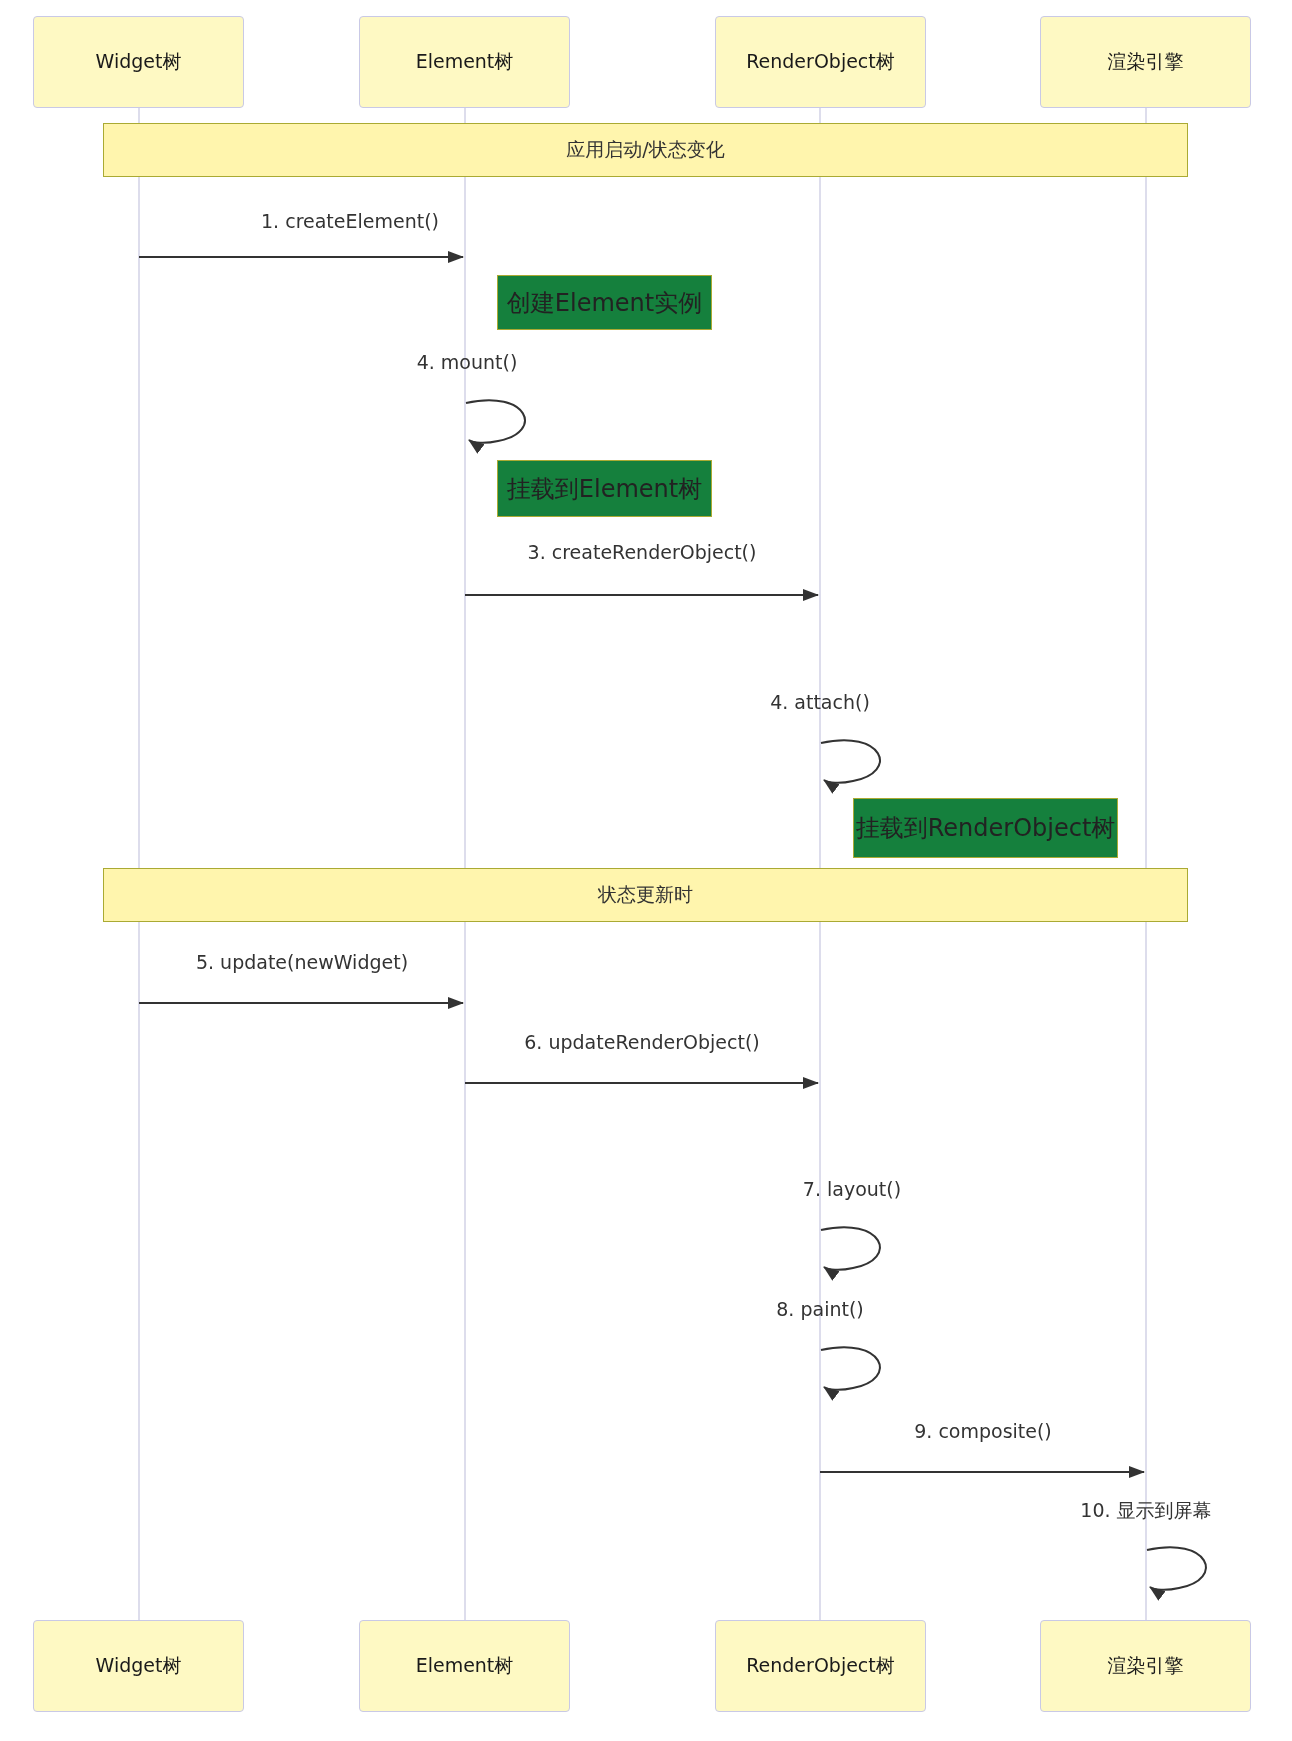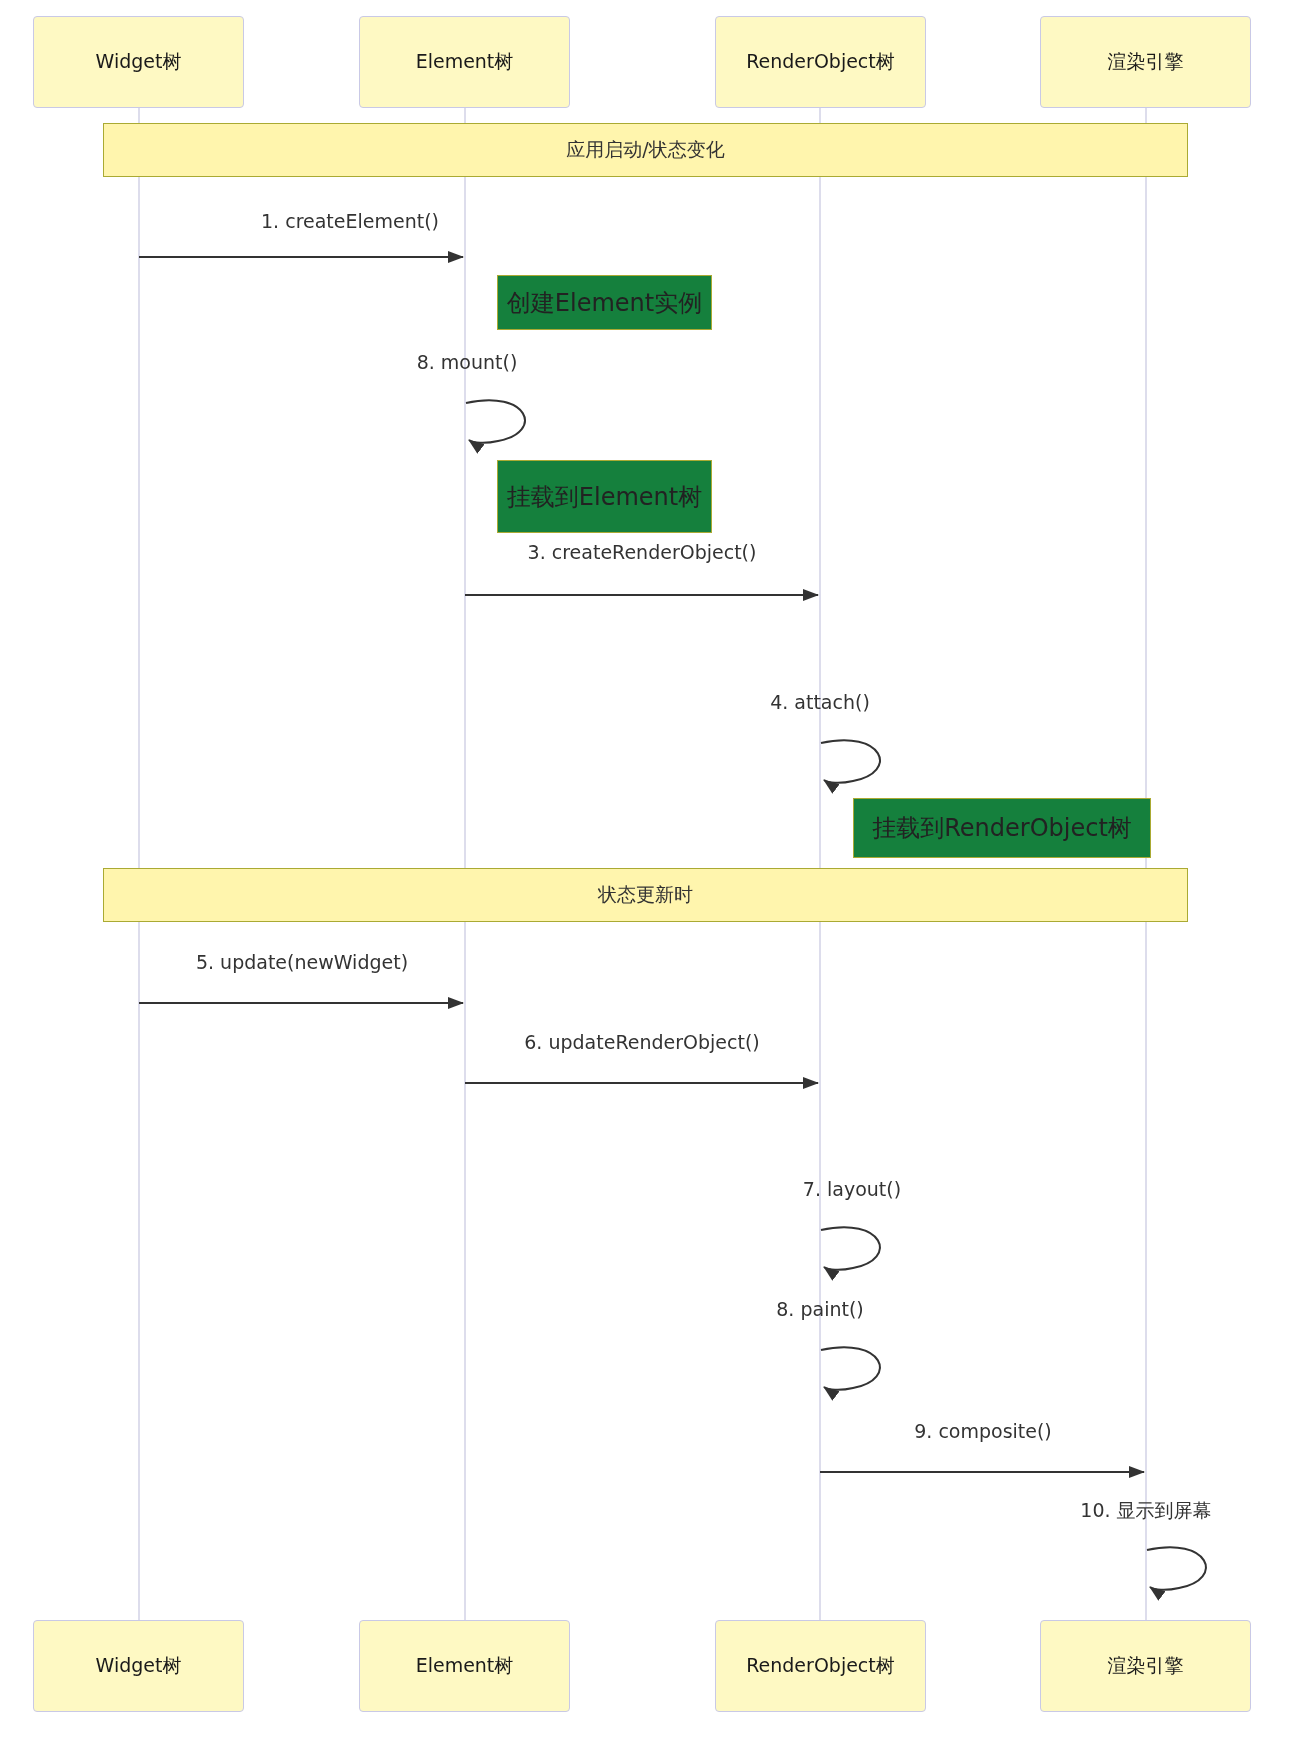--- a/index.html
+++ b/index.html
@@ -92,25 +92,25 @@
 
   <div class="participant" style="left:33px;top:1620px;">Widget树</div>
   <div class="participant" style="left:359px;top:1620px;">Element树</div>
   <div class="participant" style="left:715px;top:1620px;">RenderObject树</div>
   <div class="participant" style="left:1040px;top:1620px;">渲染引擎</div>
 
   <div class="band" style="top:123px;height:54px;">应用启动/状态变化</div>
   <div class="band" style="top:868px;height:54px;">状态更新时</div>
 
   <div class="note" style="left:497px;top:275px;width:215px;height:55px;">创建Element实例</div>
-  <div class="note" style="left:497px;top:460px;width:215px;height:73px;">挂载到Element树</div>
-  <div class="note" style="left:853px;top:798px;width:298px;height:60px;">挂载到RenderObject树</div>
+  <div class="note" style="left:497px;top:460px;width:215px;height:57px;">挂载到Element树</div>
+  <div class="note" style="left:853px;top:798px;width:265px;height:60px;">挂载到RenderObject树</div>
 
   <div class="msg-label" style="left:302px;top:210px;margin-left:48px;">1. createElement()</div>
-  <div class="msg-label" style="left:467px;top:351px;">8. mount()</div>
+  <div class="msg-label" style="left:467px;top:351px;">4. mount()</div>
   <div class="msg-label" style="left:642px;top:541px;">3. createRenderObject()</div>
   <div class="msg-label" style="left:820px;top:691px;">4. attach()</div>
   <div class="msg-label" style="left:302px;top:951px;">5. update(newWidget)</div>
   <div class="msg-label" style="left:642px;top:1031px;">6. updateRenderObject()</div>
   <div class="msg-label" style="left:820px;top:1178px;margin-left:32px;">7. layout()</div>
   <div class="msg-label" style="left:820px;top:1298px;">8. paint()</div>
   <div class="msg-label" style="left:983px;top:1420px;">9. composite()</div>
   <div class="msg-label" style="left:1146px;top:1498px;">10. 显示到屏幕</div>
 
 </div>

